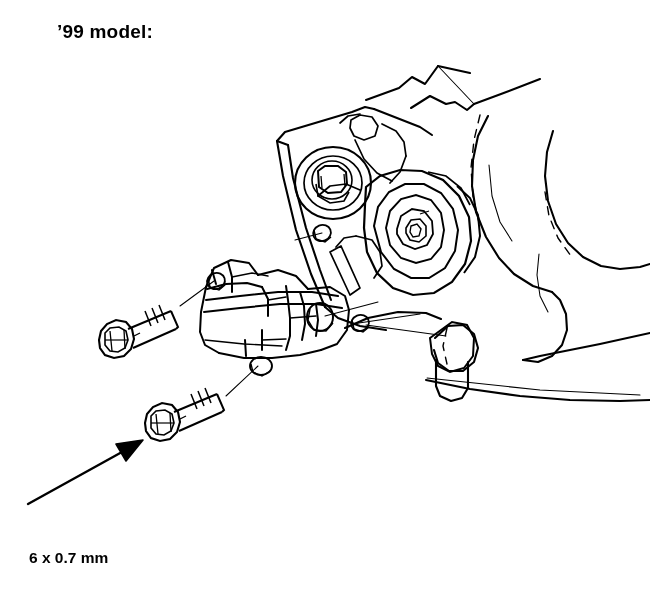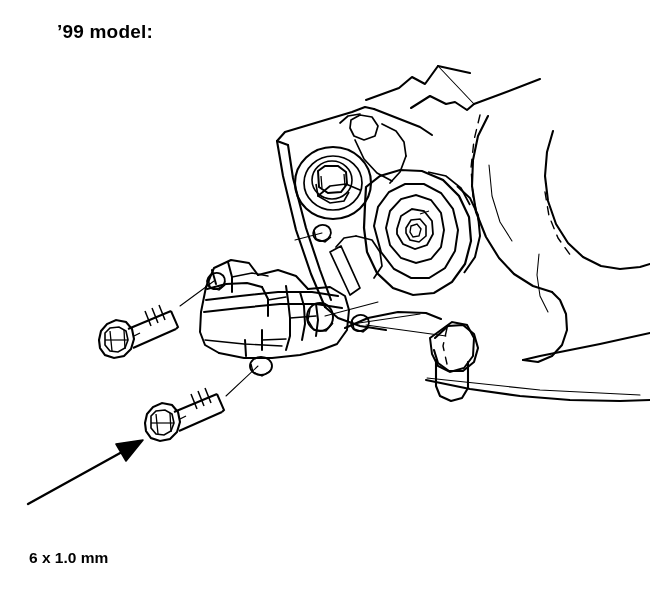--- a/index.html
+++ b/index.html
@@ -242,18 +242,18 @@
       <path d="M143 440 L116 444 L126 461 Z" fill="#000000" stroke="#000000" stroke-width="1.6" stroke-linejoin="round"></path>
     </g>
 
     <g>
       <path d="M430 338 L452 322 L467 325 L474 338 L473 356 L464 368
                L450 372 L438 366 L432 354 Z" fill="none" stroke="#000000" stroke-width="2"></path>
     </g>
   </svg>
 
   <div class="callout">
-    <div>6 x 1.0 mm</div>
+    <div>6 x 0.7 mm</div>
     
     
   </div>
 
 </div>
 
 </body></html>

